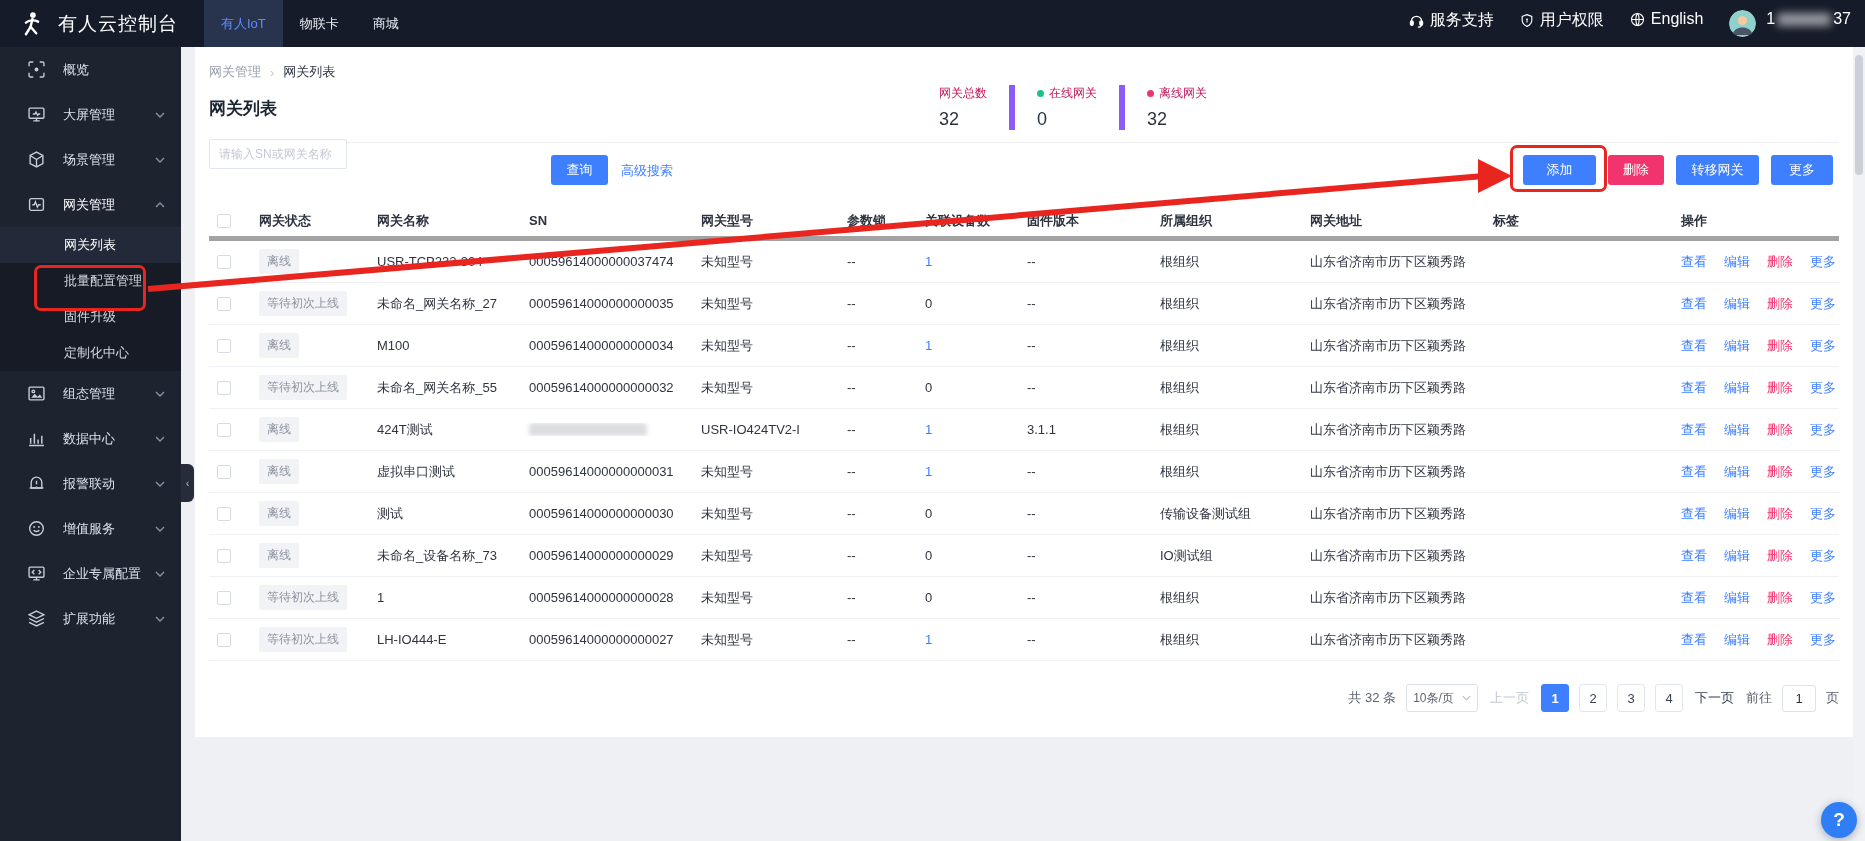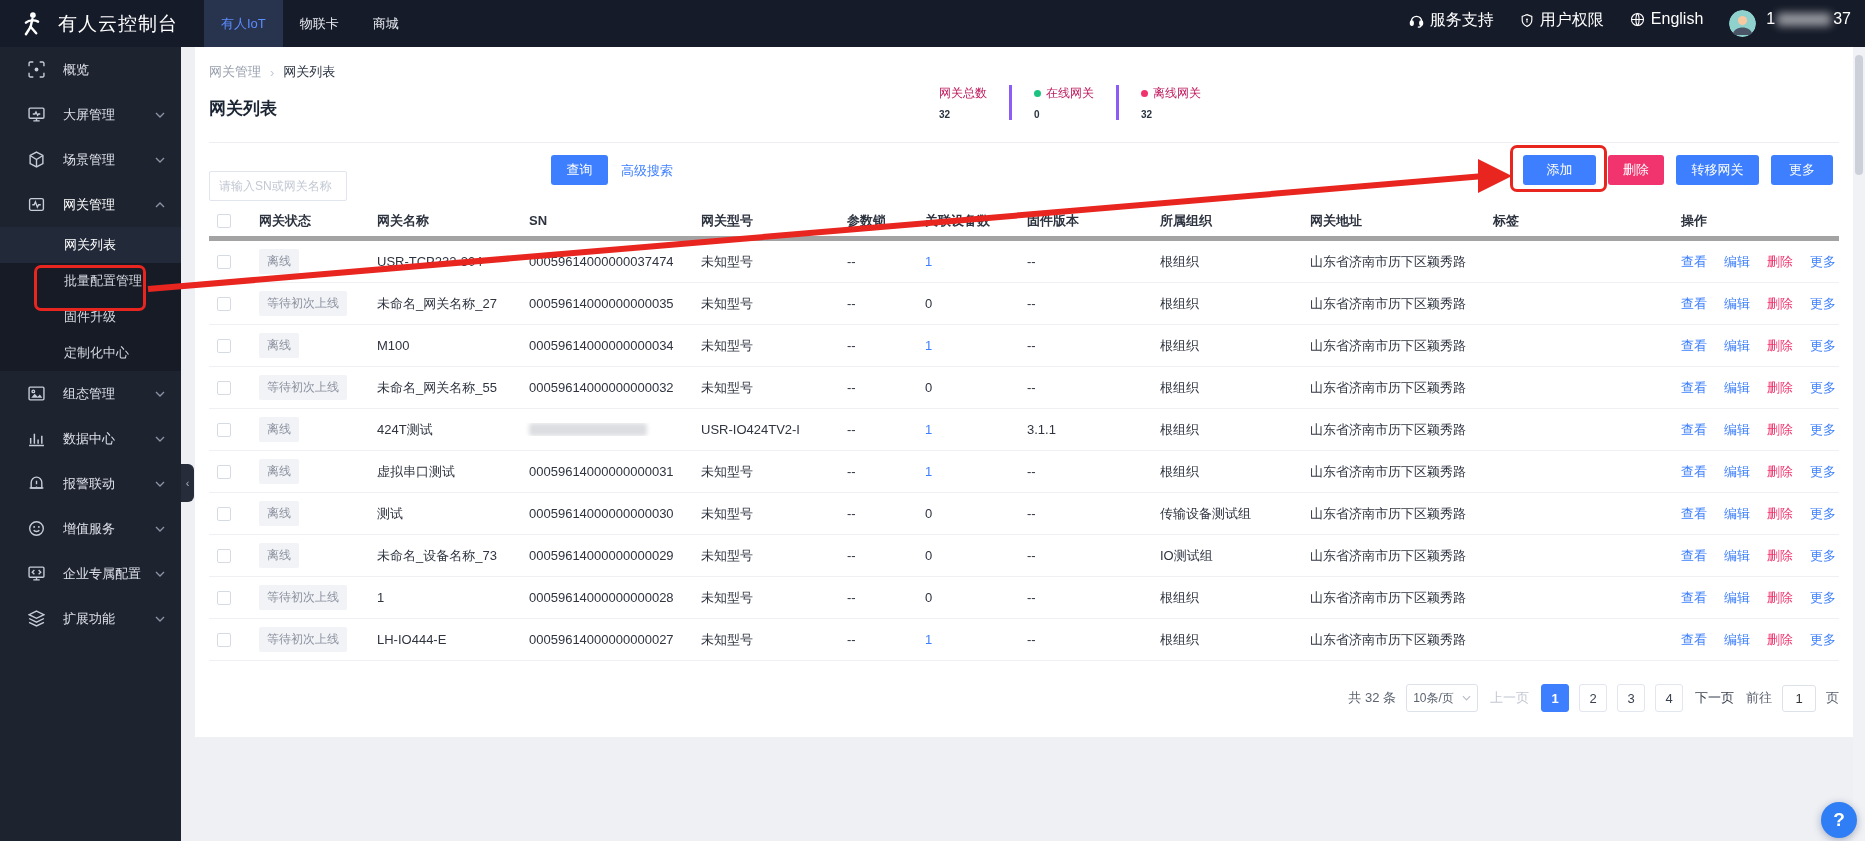--- a/index.html
+++ b/index.html
@@ -32,30 +32,30 @@
   .collapse-tab{position:absolute;left:181px;top:464px;width:13px;height:38px;background:#262c3a;border-radius:0 6px 6px 0;display:flex;align-items:center;justify-content:center;color:#aeb5c4;font-size:11px;cursor:pointer;z-index:7}
 
   
   .card{position:absolute;left:195px;top:47px;width:1658px;height:690px;background:#fff}
   .breadcrumb{position:absolute;left:14px;top:16px;font-size:13px;color:#99a0ad;display:flex;gap:9px;align-items:center}
   .bc-sep{color:#c4c9d2;font-size:13px}
   .bc-current{color:#2e3644}
   .page-title{position:absolute;left:14px;top:50px;font-size:17px;font-weight:bold;color:#1b2432}
   .stats{position:absolute;left:722px;top:38px;display:flex}
   .stat{padding:0 22px}
-  .stat + .stat{border-left:3px solid #8b5cf6}
+  .stat + .stat{border-left:6px solid #8b5cf6}
   .stat-label{font-size:12px;color:#be185d;display:flex;align-items:center;gap:5px;white-space:nowrap}
   .dot{width:7px;height:7px;border-radius:50%;flex:0 0 auto}
   .dot-green{background:#1ac380}
   .dot-red{background:#f0336e}
-  .stat-value{font-size:10px;color:#2a3342;margin-top:7px;font-weight:bold}
+  .stat-value{font-size:18px;color:#2a3342;margin-top:7px;font-weight:normal}
   .title-divider{position:absolute;left:14px;right:14px;top:95px;height:1px;background:#eceef3}
 
   
-  .search-input{position:absolute;left:14px;top:124px;width:138px;height:30px;border:1px solid #e1e5ee;border-radius:2px;font-size:12px;padding:0 9px;color:#333;outline:none;font-family:inherit}
+  .search-input{position:absolute;left:14px;top:92px;width:138px;height:30px;border:1px solid #e1e5ee;border-radius:2px;font-size:12px;padding:0 9px;color:#333;outline:none;font-family:inherit}
   .search-input::placeholder{color:#c3c8d3}
   .btn{height:30px;border:none;border-radius:3px;font-size:13px;color:#fff;display:flex;align-items:center;justify-content:center;cursor:pointer;font-family:inherit;position:absolute;top:108px}
   .btn-blue{background:#3d7fff}
   .btn-pink{background:#f1336e}
   .btn-query{left:356px;width:57px}
   .adv-link{position:absolute;left:426px;top:115px;font-size:13px;color:#3d7fff;cursor:pointer}
   .btn-add{left:1328px;width:73px}
   .btn-del{left:1413px;width:56px}
   .btn-transfer{left:1481px;width:83px}
   .btn-more-top{left:1576px;width:62px}

